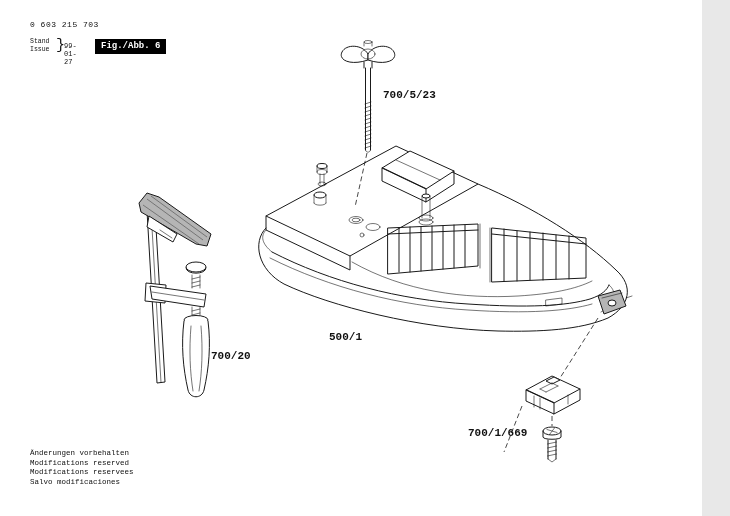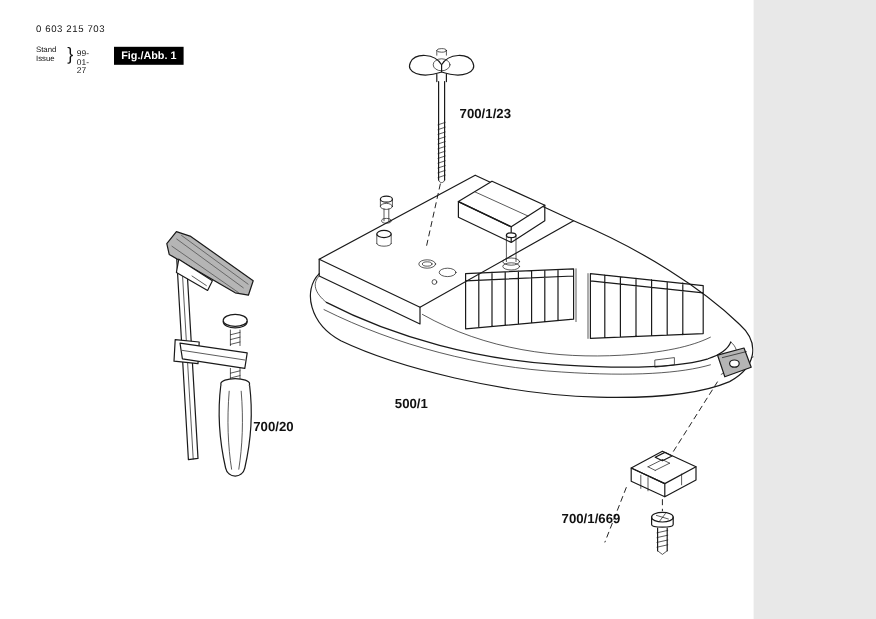--- a/index.html
+++ b/index.html
@@ -1,18 +1,18 @@
 <!DOCTYPE html>
 <html><head>
 <meta charset="utf-8">
 <style>
   html,body{margin:0;padding:0;background:#e8e8e8;}
   .page{
-    position:relative;width:628px;height:516px;background:#ffffff;
-    font-family:Liberation Sans, sans-serif;color:#111;overflow:hidden;
+    position:relative;width:702px;height:516px;background:#ffffff;
+    font-family:Liberation Mono, monospace;color:#111;overflow:hidden;
   }
   .doc-number{position:absolute;left:30px;top:20px;font-size:8px;letter-spacing:.5px;}
   .si-block{position:absolute;left:30px;top:38px;height:18px;}
   .si-labels{position:absolute;left:0;top:0;font-size:6.5px;line-height:8px;}
   .si-brace{position:absolute;left:26px;top:-1px;font-size:15px;font-weight:300;}
   .si-date{position:absolute;left:34px;top:4px;font-size:7px;}
   .fig-box{
     position:absolute;left:95px;top:39px;background:#000;color:#fff;
     font-size:9px;font-weight:bold;padding:2px 6px 3px;line-height:10px;
   }
@@ -35,21 +35,21 @@
 
   <div class="si-block">
     <div class="si-labels">
       <div>Stand</div>
       <div>Issue</div>
     </div>
     <div class="si-brace">}</div>
     <div class="si-date">99-01-27</div>
   </div>
 
-  <div class="fig-box">Fig./Abb. 1</div>
+  <div class="fig-box">Fig./Abb. 6</div>
 
   <svg width="730" height="516" viewBox="0 0 730 516">
 
     <g>
       <path class="wh" d="M147,211 L155,210 L165,382 L157,383 Z"></path>
       <path class="thin" d="M151,210.5 L161,382.5"></path>
       <path class="shade" d="M139,203 L147,193 L159,197 L211,234 L207,246 L196,244 L141,212 Z"></path>
       <g class="hatch">
         <path d="M147,199 L203,240"></path>
           <path d="M143,205 L199,244"></path>
@@ -162,19 +162,25 @@
     </g>
 
     <g>
       <path class="dash" d="M367,153 L355,207"></path>
       <path class="dash" d="M598,318 L560,378"></path>
       <path class="dash" d="M552,416 L552,426"></path>
       <path class="dash" d="M522,406 L504,452"></path>
     </g>
   </svg>
 
-  <div class="lbl" style="left:383px;top:89px;">700/1/23</div>
+  <div class="lbl" style="left:383px;top:89px;">700/5/23</div>
   <div class="lbl" style="left:211px;top:350px;text-align:right;">700/20</div>
   <div class="lbl" style="left:329px;top:331px;">500/1</div>
   <div class="lbl" style="left:468px;top:427px;">700/1/669</div>
 
+  <div class="footer">
+    <div>Änderungen vorbehalten</div>
+    <div>Modifications reserved</div>
+    <div>Modifications reservees</div>
+    <div>Salvo modificaciones</div>
+  </div>
 
 </div>
 
 </body></html>

